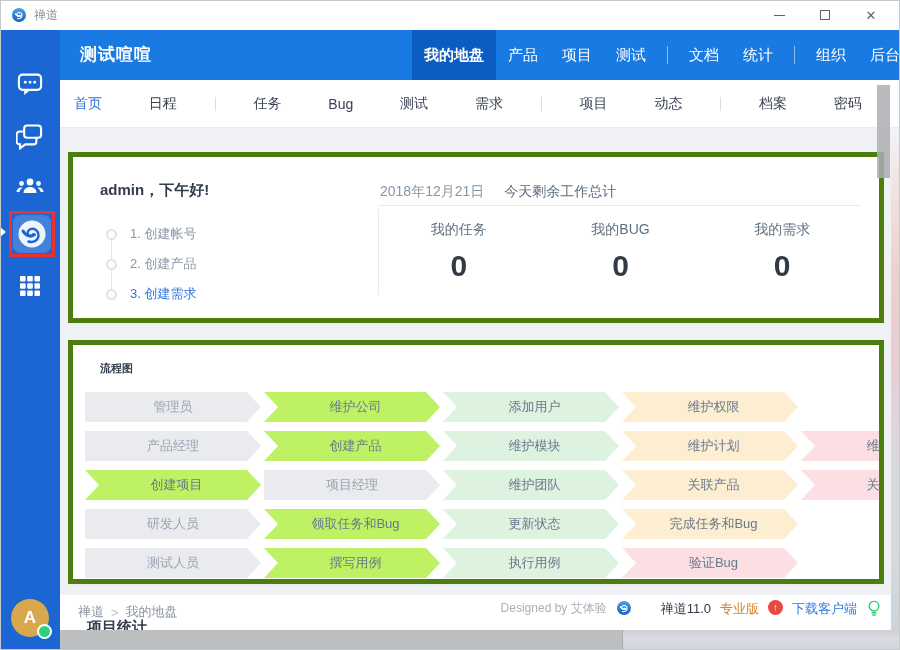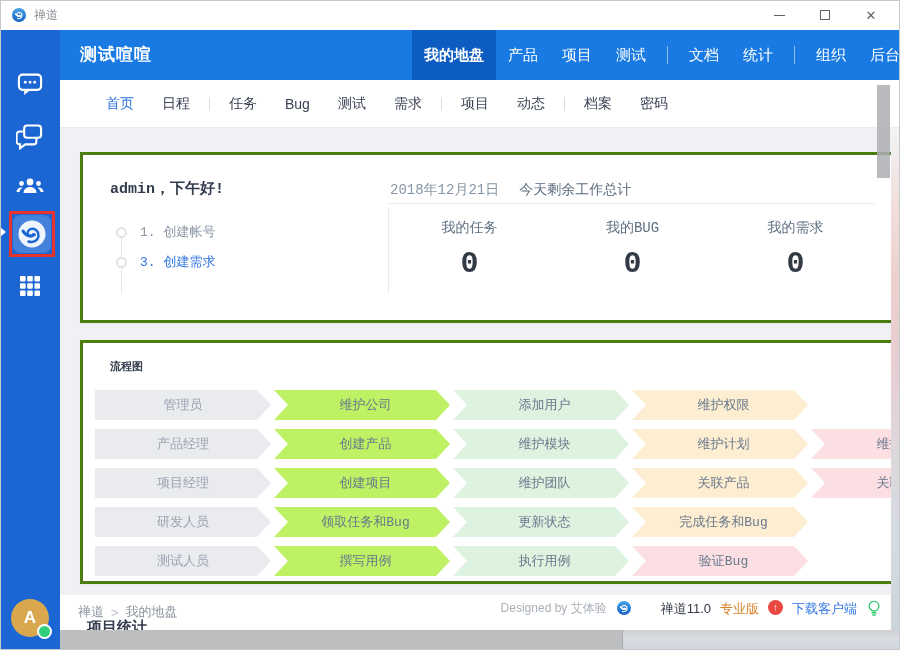--- a/index.html
+++ b/index.html
@@ -28,28 +28,28 @@
   
   .main { position:absolute; left:60px; top:30px; width:840px; height:620px; background:#eff1f4; overflow:hidden; }
 
   .header { position:absolute; left:0; top:0; width:840px; height:50px; background:#187ae2; overflow:hidden; }
   .app-title { position:absolute; left:20px; top:0; line-height:50px; color:#fff; font-size:17px; font-weight:bold; letter-spacing:1px; }
   .topnav { position:absolute; left:352px; top:0; height:50px; display:flex; align-items:stretch; white-space:nowrap; }
   .tn-item { padding:0 12px; line-height:50px; color:#fff; font-size:15px; cursor:pointer; }
   .tn-item.active { background:#0d5cc1; font-weight:bold; }
   .tn-div { width:1px; height:18px; background:rgba(255,255,255,.5); align-self:center; margin:0 9px; }
 
-  .subnav { position:absolute; left:0; top:50px; width:840px; height:48px; background:#fff; display:flex; align-items:center; justify-content:flex-start; padding-right:24px; border-bottom:1px solid #ececee;padding-left:32px; }
+  .subnav { position:absolute; left:0; top:50px; width:840px; height:48px; background:#fff; display:flex; align-items:center; justify-content:space-between; padding-right:24px; border-bottom:1px solid #ececee; }
   .sn-item { padding:0 14px; font-size:14px; color:#3a4254; cursor:pointer; white-space:nowrap; }
   .sn-item.active { color:#2f73e0; }
   .sn-div { width:1px; height:14px; background:#d9dcdf; margin:0 5px; }
 
   .content { position:absolute; left:0; top:98px; width:840px; height:522px; background:#eff1f4; }
 
-  .card { position:absolute; left:20px; width:816px; background:#fff; border:3px solid #4d7c0f; box-shadow:0 1px 2px rgba(0,0,0,.04);font-family:Liberation Mono, monospace; }
+  .card { position:absolute; left:8px; width:816px; background:#fff; border:5px solid #4d7c0f; box-shadow:0 1px 2px rgba(0,0,0,.04); }
   .card1 { top:24px; height:171px; }
   .card2 { top:212px; height:244px; overflow:hidden; }
 
   .greeting { position:absolute; left:27px; top:24px; font-size:15px; font-weight:bold; color:#333c4e; }
   .steps { position:absolute; left:33px; top:62px; list-style:none; }
   .steps:before { content:""; position:absolute; left:5px; top:12px; height:64px; width:1px; background:#e3e7eb; }
   .step { display:flex; align-items:center; height:30px; position:relative; }
   .step-dot { width:11px; height:11px; border-radius:50%; background:#fff; border:2px solid #dfe3e8; margin-right:13px; position:relative; z-index:1; }
   .step-label { font-size:13px; color:#8a95a5; cursor:pointer; }
   .step-label.link { color:#2f73e0; }
@@ -229,20 +229,24 @@
 
     <div class="card card1">
       <div class="greeting">admin，下午好!</div>
       <ul class="steps" id="steps">
           <li class="step">
             <span class="step-dot"></span>
             <span class="step-label">1. 创建帐号</span>
           </li>
           <li class="step">
             <span class="step-dot"></span>
+            <span class="step-label">2. 创建产品</span>
+          </li>
+          <li class="step">
+            <span class="step-dot"></span>
             <span class="step-label link">3. 创建需求</span>
           </li>
         </ul>
       <div class="vdiv"></div>
       <div class="date-row">
         <span class="date-text">2018年12月21日</span>
         <span class="date-title">今天剩余工作总计</span>
       </div>
       <div class="hdiv"></div>
       <div class="stats" id="stats">
@@ -271,22 +275,22 @@
             <div class="chip notch c-orange">维护权限</div>
           </div>
           <div class="flow-row">
             <div class="chip first c-gray">产品经理</div>
             <div class="chip notch c-blue">创建产品</div>
             <div class="chip notch c-green">维护模块</div>
             <div class="chip notch c-orange">维护计划</div>
             <div class="chip notch c-pink">维护需求</div>
           </div>
           <div class="flow-row">
+            <div class="chip notch c-blue">创建项目</div>
             <div class="chip first c-gray">项目经理</div>
-            <div class="chip notch c-blue">创建项目</div>
             <div class="chip notch c-green">维护团队</div>
             <div class="chip notch c-orange">关联产品</div>
             <div class="chip notch c-pink">关联需求</div>
           </div>
           <div class="flow-row">
             <div class="chip first c-gray">研发人员</div>
             <div class="chip notch c-blue">领取任务和Bug</div>
             <div class="chip notch c-green">更新状态</div>
             <div class="chip notch c-orange">完成任务和Bug</div>
           </div>

